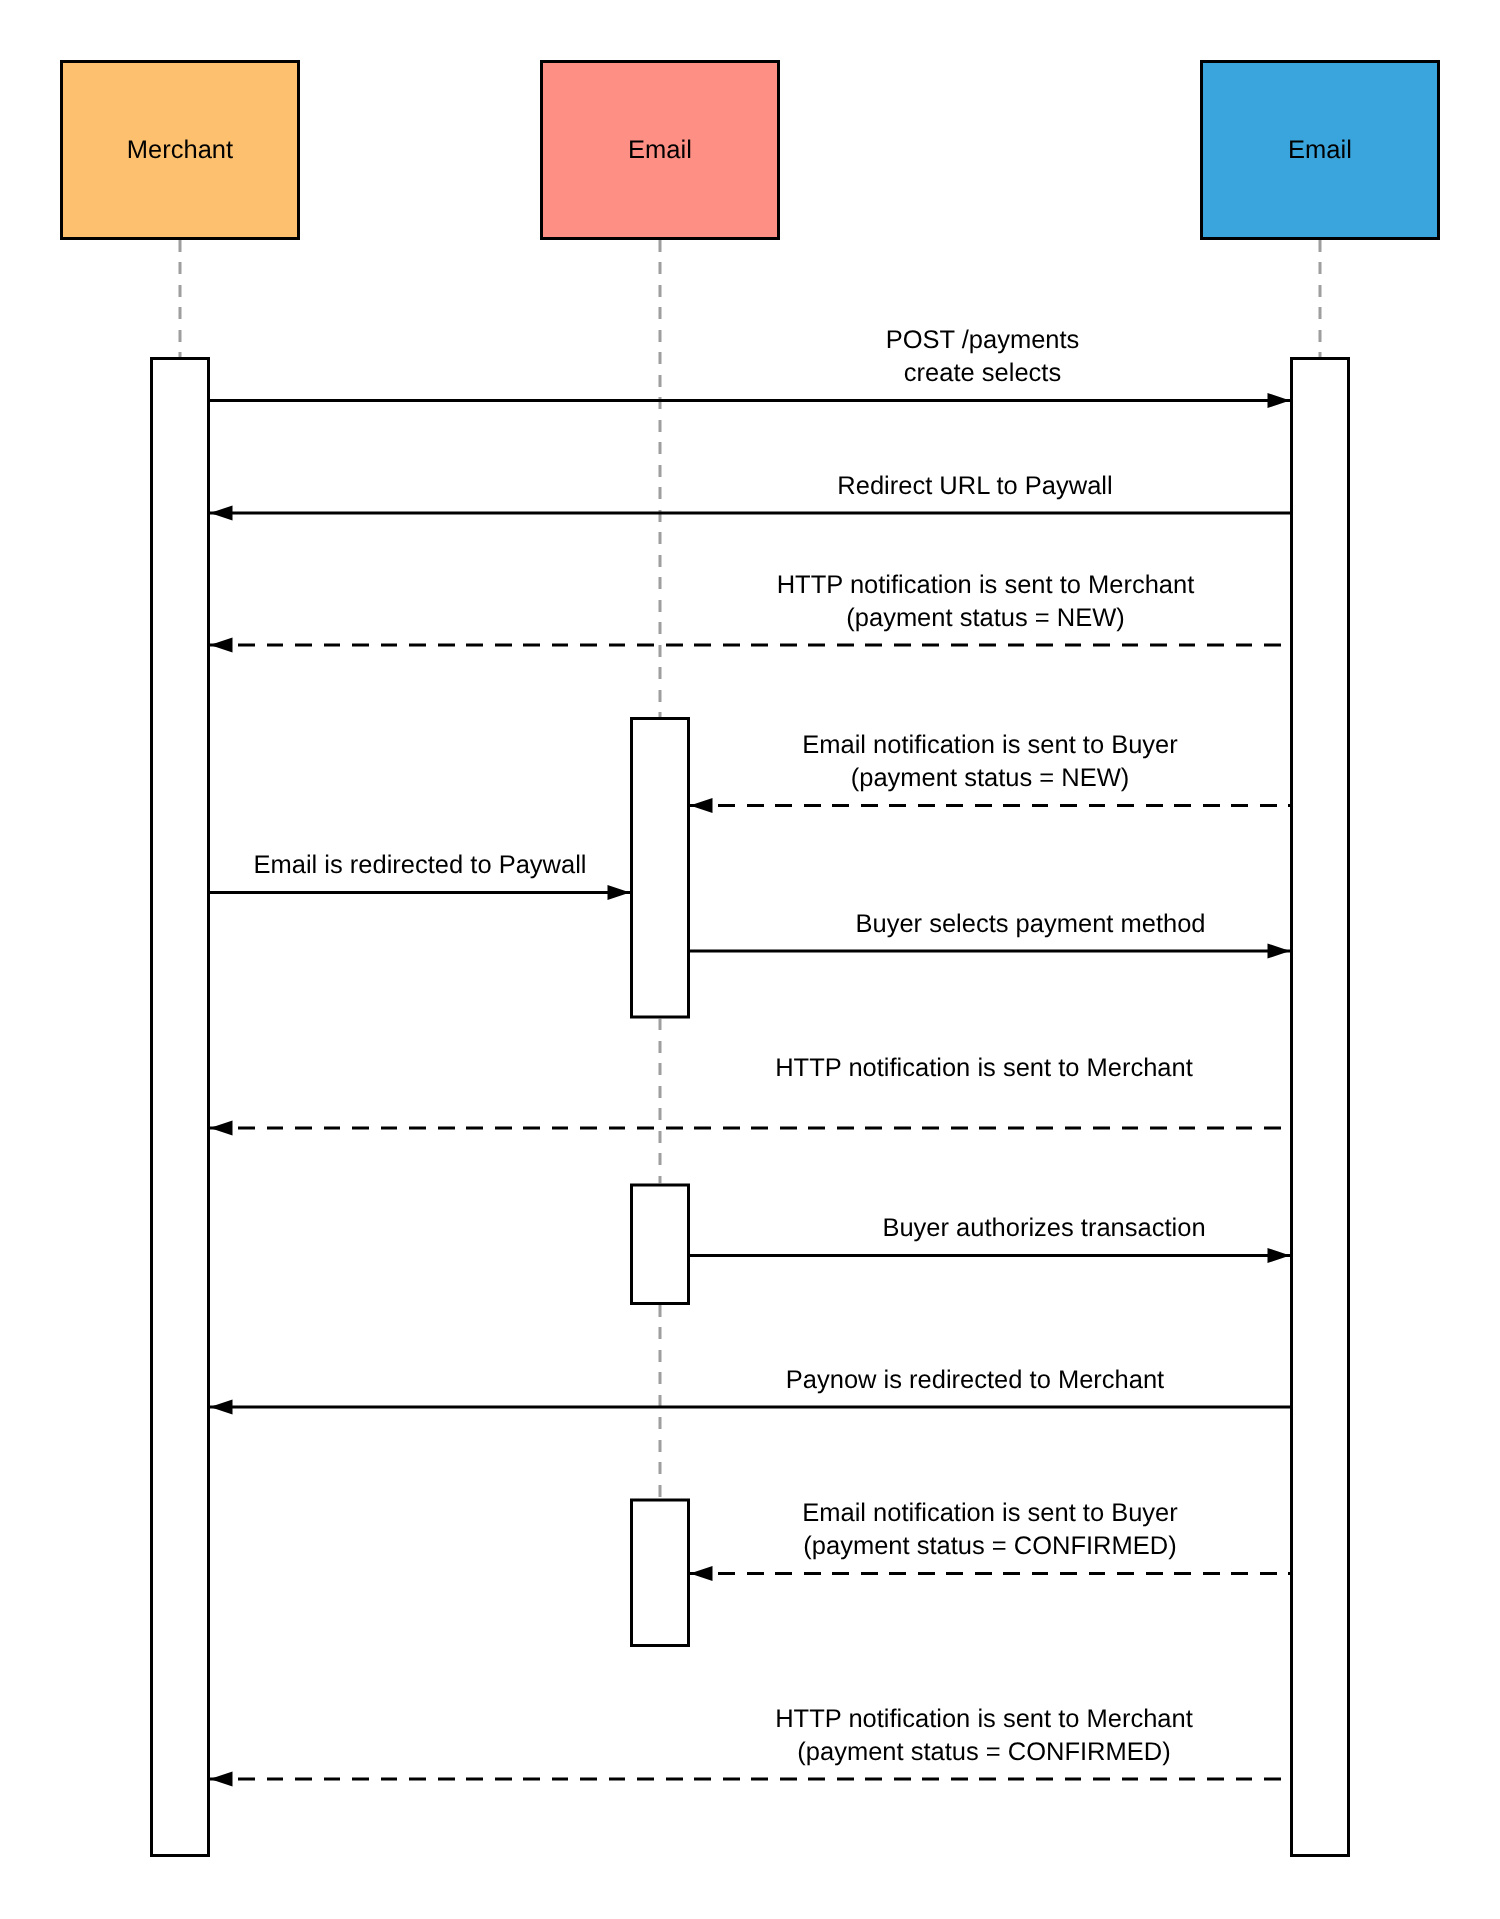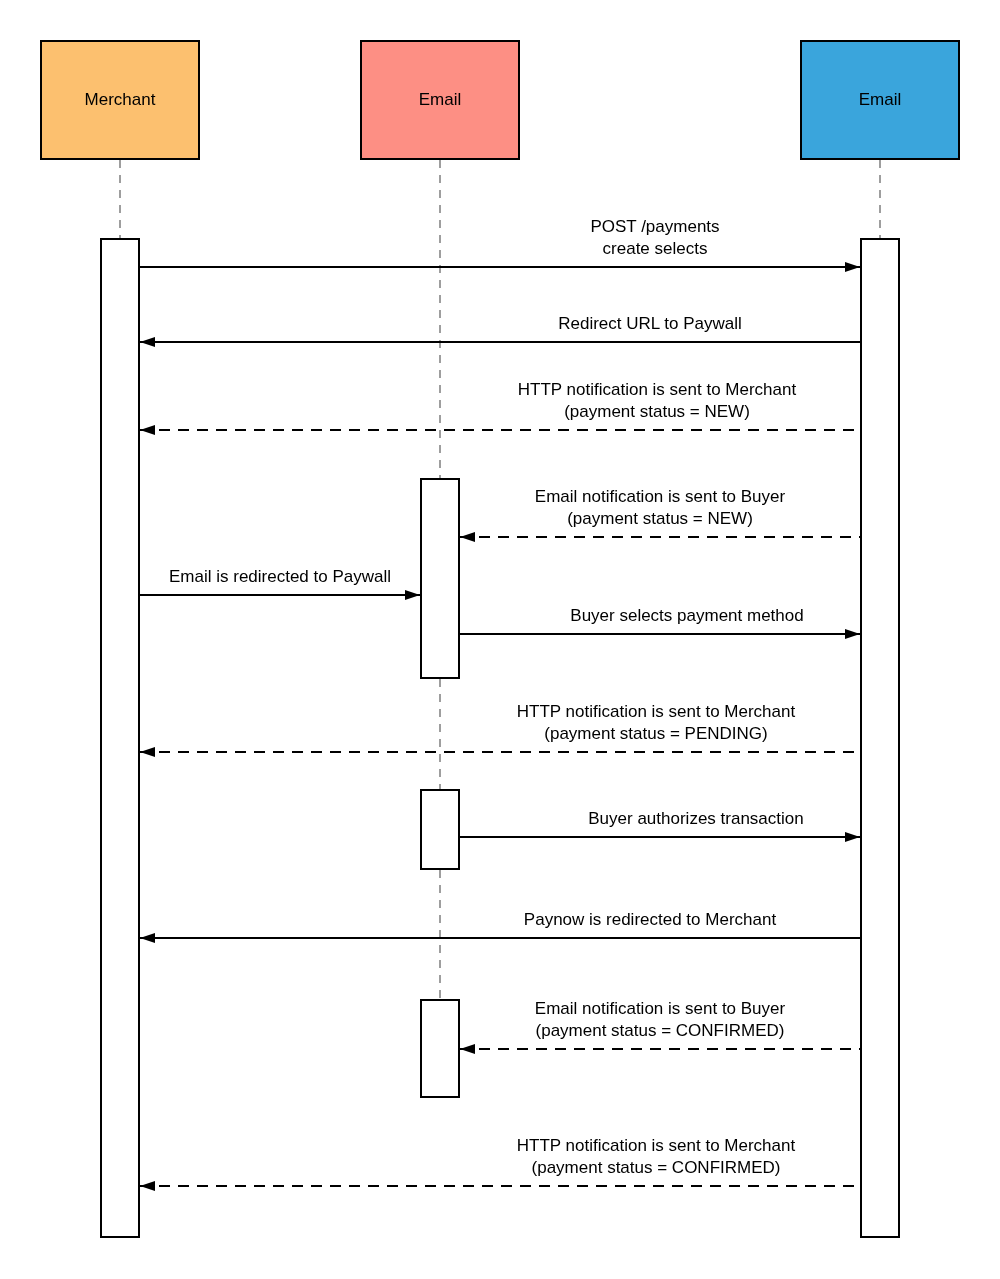--- a/index.html
+++ b/index.html
@@ -133,21 +133,20 @@
       </div>
       <div class="msg-line solid" style="left: 460px; top: 632.75px; width: 400px;"></div>
       <div class="msg-arrow right" style="left: 845px; top: 628.5px;"></div>
       <div class="msg-label" style="left: 660px; top: 605px; margin-left: 27px;">
         <div>Buyer selects payment method</div>
       </div>
       <div class="msg-line dashed" style="left: 140px; top: 750.75px; width: 720px;"></div>
       <div class="msg-arrow left" style="left: 140px; top: 746.5px;"></div>
       <div class="msg-label" style="left: 656px; top: 701px;">
         <div>HTTP notification is sent to Merchant</div>
-        <div>(payment status = PENDING)</div>
       </div>
       <div class="msg-line solid" style="left: 460px; top: 835.75px; width: 400px;"></div>
       <div class="msg-arrow right" style="left: 845px; top: 831.5px;"></div>
       <div class="msg-label" style="left: 696px; top: 808px;">
         <div>Buyer authorizes transaction</div>
       </div>
       <div class="msg-line solid" style="left: 140px; top: 936.75px; width: 720px;"></div>
       <div class="msg-arrow left" style="left: 140px; top: 932.5px;"></div>
       <div class="msg-label" style="left: 650px; top: 909px;">
         <div>Paynow is redirected to Merchant</div>

